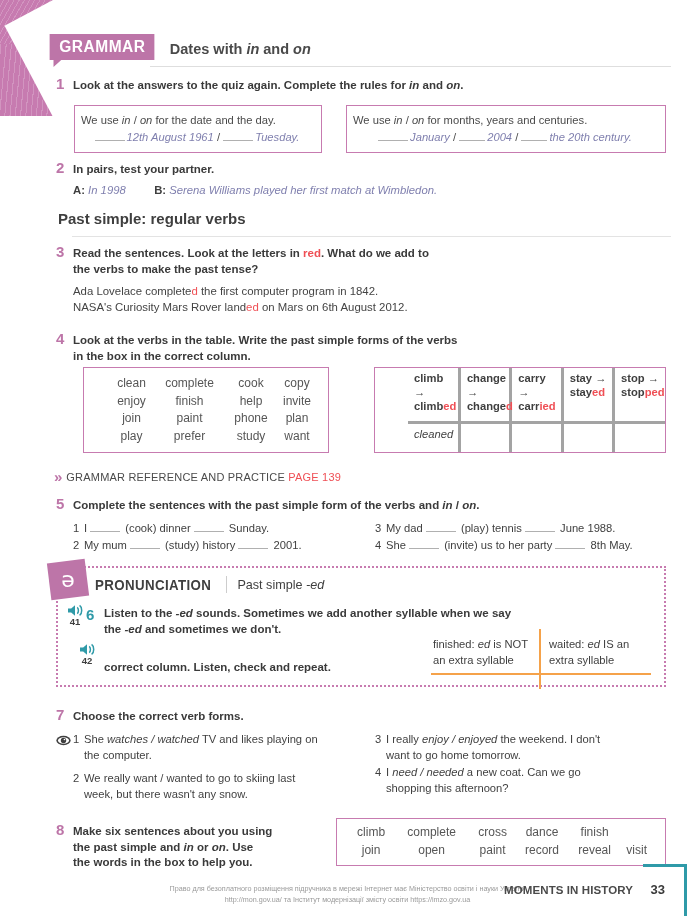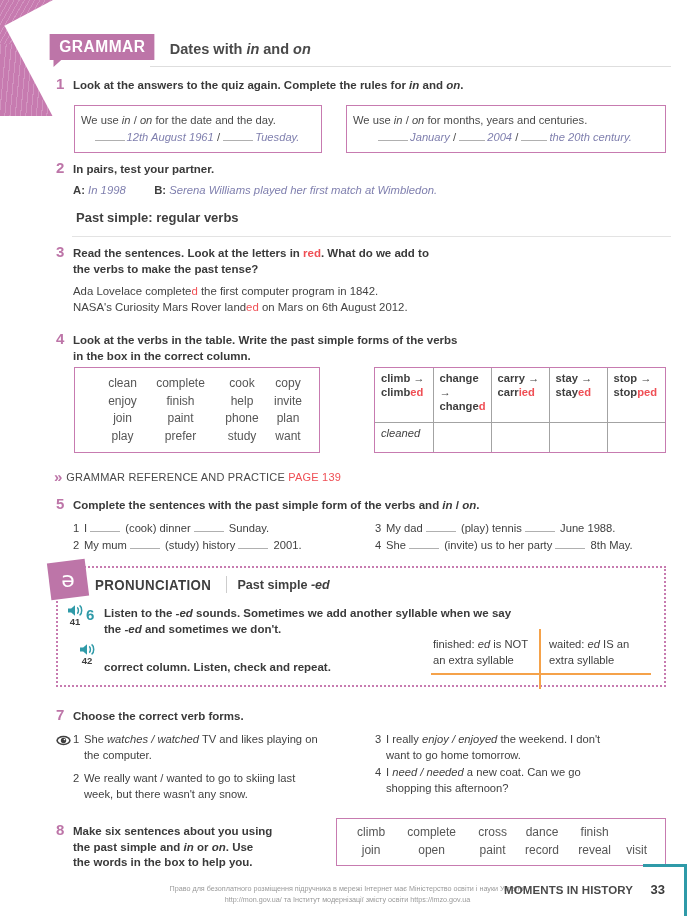--- a/index.html
+++ b/index.html
@@ -98,22 +98,22 @@
   .head-rule {
     position: absolute;
     left: 150px;
     right: 24px;
     height: 1px;
     background: #dedede;
   }
 
   .sub-head {
     position: absolute;
-    left: 76px;
-    font-size: 13px;
+    left: 58px;
+    font-size: 15px;
     font-weight: bold;
     color: #3f3f3f;
   }
   .sub-rule {
     position: absolute;
     left: 72px;
     right: 24px;
     height: 1px;
     background: #e3e3e3;
   }
@@ -194,21 +194,21 @@
   .wordbank td { text-align: center; padding: 0; font-size: 12px; }
 
   
   .verbtable {
     border-collapse: collapse;
     width: 100%;
     height: 100%;
     table-layout: fixed;
   }
   .verbtable td {
-    border: 1px solid #a3a3a3;
+    border: 3px solid #a3a3a3;
     font-size: 11.2px;
     padding: 3px 5px 3px 6px;
     vertical-align: top;
     line-height: 14px;
     color: #3f3f3f;
   }
   .verbtable tr:first-child td { font-weight: bold; height: 32px; }
   .verbtable tr:last-child td { height: 20px; }
   .verbtable td.outer-l { border-left: none; }
   .verbtable td.outer-r { border-right: none; }
@@ -275,21 +275,21 @@
     color: #3f3f3f;
     transform: scaleX(.95);
   }
   .pron-div {
     width: 1px;
     height: 17px;
     background: #cdcdcd;
     margin: 0 10px 0 12px;
   }
   .pron-sub {
-    font-weight: bold;
+    font-weight: normal;
     font-size: 12.6px;
     color: #3f3f3f;
   }
 
   .audio {
     position: absolute;
     width: 22px;
     text-align: center;
     color: #2f9aa8;
   }
@@ -422,21 +422,21 @@
   </div>
 
   <div class="ex" style="left:56px; top:333px; width:610px;">
     <div class="ex-num">4</div>
     <div class="ex-body rubric">
       <span>Look at the verbs in the table. Write the past simple forms of the verbs</span><br>
       <span>in the box in the correct column.</span>
     </div>
   </div>
 
-  <div class="pbox wordbank" style="left:74px; top:367px; width:246px; height:86px;padding-left:26px;">
+  <div class="pbox wordbank" style="left:83px; top:367px; width:246px; height:86px;padding-left:26px;">
     <table>
       <tbody>
           <tr>
         <td>clean</td>
         <td>complete</td>
         <td>cook</td>
         <td>copy</td>
       </tr>
       <tr>
         <td>enjoy</td>
@@ -453,21 +453,21 @@
       <tr>
         <td>play</td>
         <td>prefer</td>
         <td>study</td>
         <td>want</td>
       </tr>
     </tbody>
       </table>
   </div>
 
-  <div class="pbox" style="left:374px; top:367px; width:292px; height:86px; overflow:hidden;">
+  <div class="pbox" style="left:374px; top:367px; width:292px; height:86px; overflow:hidden;padding-left:33px;">
     <table class="verbtable">
       <tbody>
           <tr>
         <td class="outer-l"><span>climb</span> <span>→</span><br><span>climb</span><span class="red">ed</span></td>
         <td><span>change</span> <span>→</span><br><span>change</span><span class="red">d</span></td>
         <td><span>carry</span> <span>→</span><br><span>carr</span><span class="red">ied</span></td>
         <td><span>stay</span> <span>→</span><br><span>stay</span><span class="red">ed</span></td>
         <td class="outer-r"><span>stop</span> <span>→</span><br><span>stop</span><span class="red">ped</span></td>
       </tr>
       <tr>

